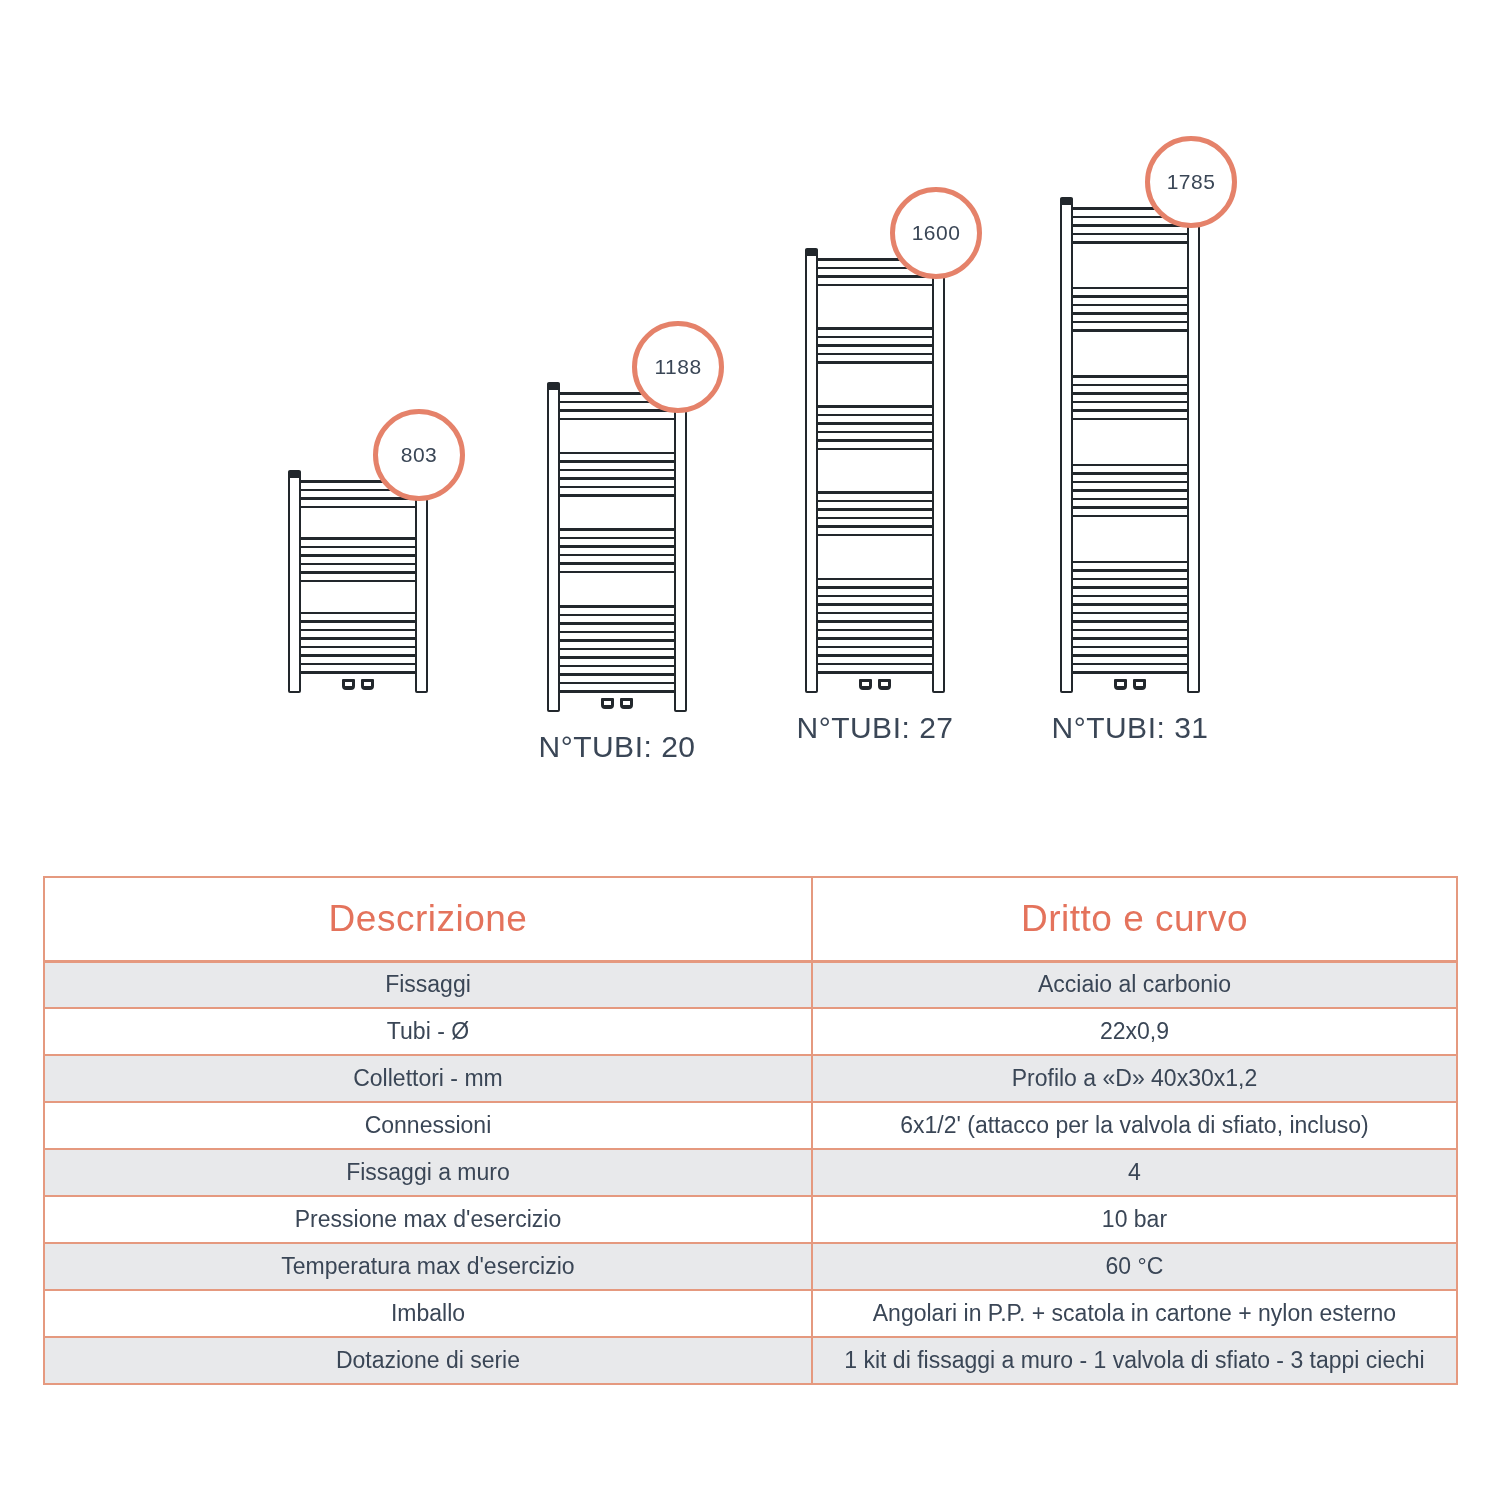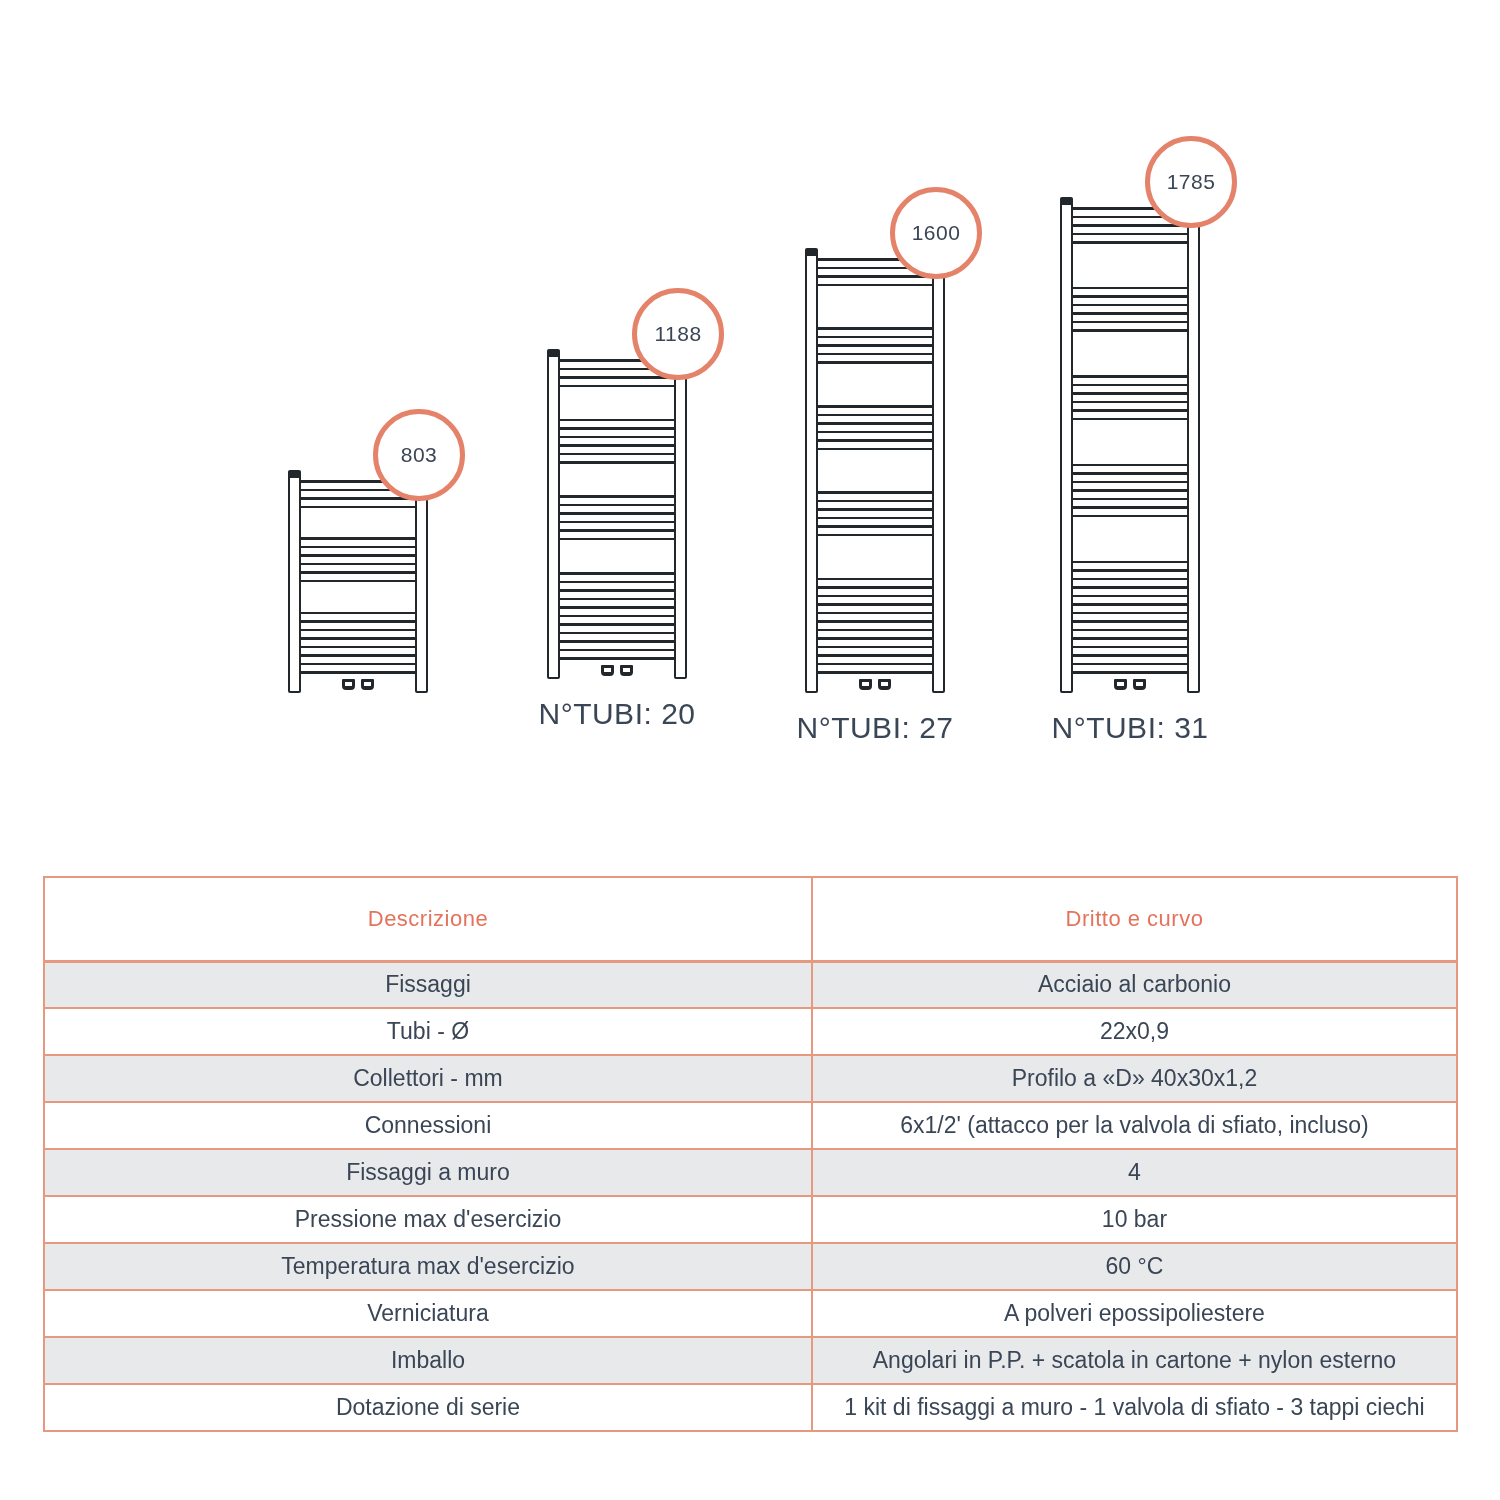--- a/index.html
+++ b/index.html
@@ -34,21 +34,21 @@
     font-size:21px;color:var(--navy);z-index:5;letter-spacing:.5px;}
   .tubes{position:absolute;top:calc(100% + 18px);left:50%;transform:translateX(-50%);
     width:300px;text-align:center;font-size:30px;color:var(--navy);letter-spacing:.5px;}
 
   
   table.spec{width:1415px;margin:76px 0 0 43px;border-collapse:collapse;
     table-layout:fixed;}
   table.spec col.c1{width:54.35%;} table.spec col.c2{width:45.65%;}
   table.spec th, table.spec td{
     border:2px solid var(--coral-border);text-align:center;vertical-align:middle;}
-  table.spec th{height:84px;font-size:22px;font-weight:normal;color:var(--coral-text);
+  table.spec th{height:84px;font-size:37px;font-weight:normal;color:var(--coral-text);
     background:#fff;letter-spacing:.5px;}
   table.spec td{height:47px;font-size:23px;color:var(--navy);background:#fff;
     padding:0 10px;}
   table.spec tbody tr:nth-child(odd) td{background:var(--row-gray);}
   table.spec tbody tr:first-child td{border-top-width:3px;}
 </style>
 </head>
 <body>
 
 <div class="page">
@@ -78,21 +78,21 @@
         <div class="rung" style="top:175.5px"></div>
         <div class="rung" style="top:184.0px"></div>
         <div class="rung" style="top:192.5px"></div>
         <div class="rung" style="top:201.0px"></div>
         <div class="valves">
           <span class="valve"></span>
           <span class="valve"></span>
         </div>
         <div class="badge">803</div>
       </div>
-      <div class="radiator" style="left: 547px; top: 349px; width: 140px; height: 330px;">
+      <div class="radiator" style="left: 547px; top: 382px; width: 140px; height: 330px;">
         <div class="bar left">
           <span class="cap"></span>
         </div>
         <div class="bar right">
           <span class="cap"></span>
         </div>
         <div class="rung" style="top:10.0px"></div>
         <div class="rung" style="top:18.5px"></div>
         <div class="rung" style="top:27.0px"></div>
         <div class="rung" style="top:35.5px"></div>
@@ -261,24 +261,20 @@
         </tr>
         <tr>
           <td>Pressione max d'esercizio</td>
           <td>10 bar</td>
         </tr>
         <tr>
           <td>Temperatura max d'esercizio</td>
           <td>60 °C</td>
         </tr>
         <tr>
-          <td>Verniciatura</td>
-          <td>A polveri epossipoliestere</td>
-        </tr>
-        <tr>
           <td>Imballo</td>
           <td>Angolari in P.P. + scatola in cartone + nylon esterno</td>
         </tr>
         <tr>
           <td>Dotazione di serie</td>
           <td>1 kit di fissaggi a muro - 1 valvola di sfiato - 3 tappi ciechi</td>
         </tr>
       </tbody>
   </table>
 

